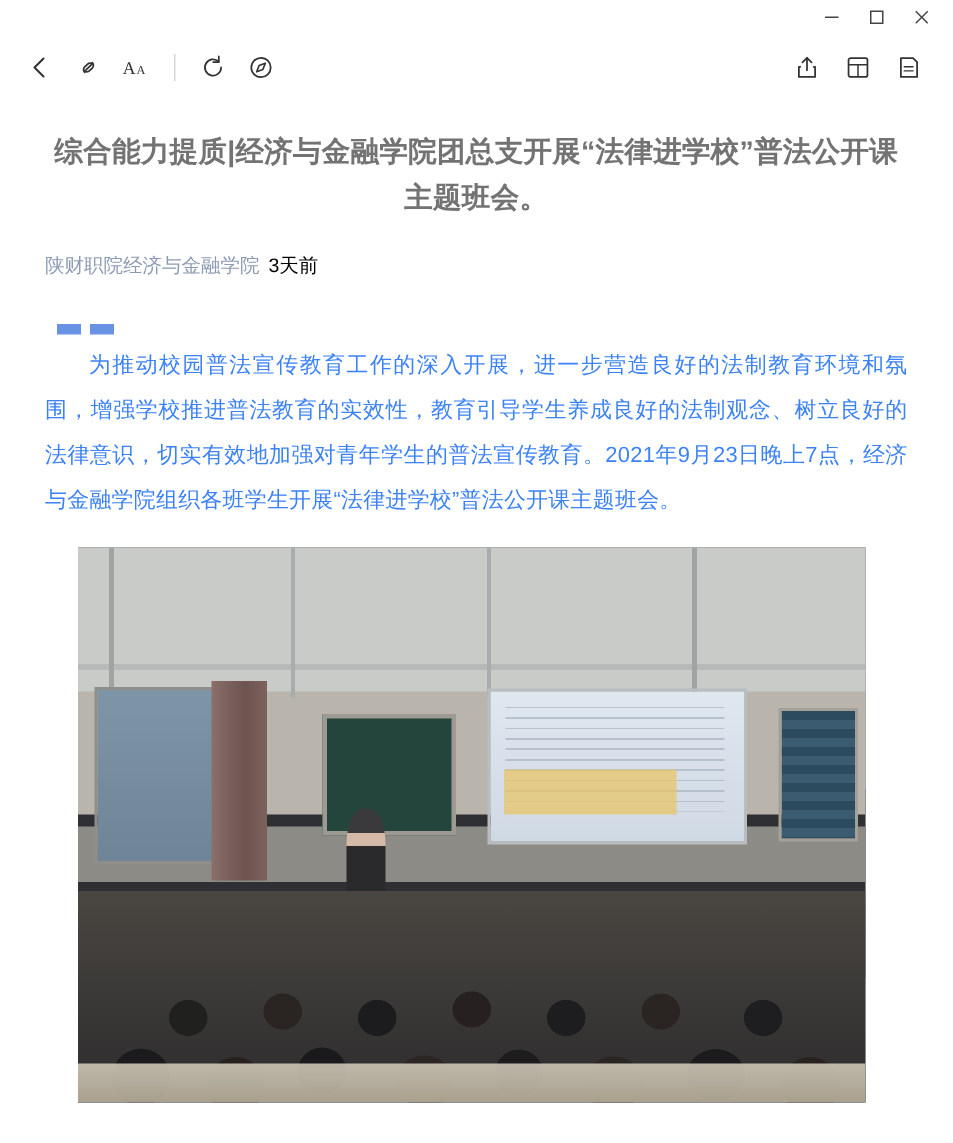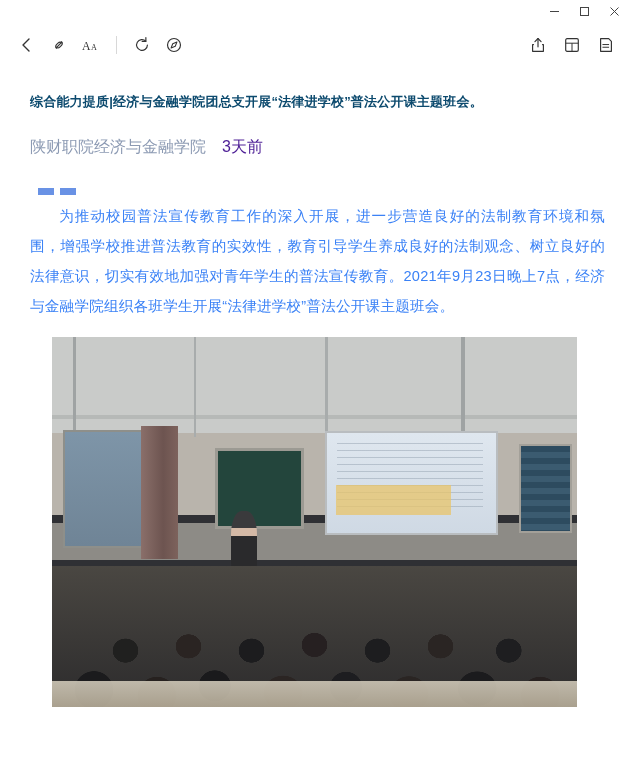--- a/index.html
+++ b/index.html
@@ -70,37 +70,38 @@
     background: #d8d8d8;
     margin: 0 8px;
   }
 
   
   .article {
     padding: 18px 30px 0 30px;
     box-sizing: border-box;
   }
   .headline {
-    font-size: 13px;
+    font-size: 19px;
     line-height: 31px;
     font-weight: bold;
-    color: #0c4a6e;
+    color: #737373;
     letter-spacing: 0.2px;
     margin: 0 0 20px 0;
+    text-align: center;
   }
   .meta {
-    font-size: 16px;
+    font-size: 13px;
     color: #8f9bb3;
     display: flex;
     align-items: center;
-    gap: 16px;
+    gap: 6px;
     margin-bottom: 30px;
   }
   .meta .account { color: #8c9ab3; }
-  .meta .time { color: #4c1d95; }
+  .meta .time { color: #000000; }
 
   .dots {
     display: flex;
     gap: 6px;
     margin-bottom: 6px;
     padding-left: 8px;
   }
   .dot {
     width: 16px;
     height: 7px;

